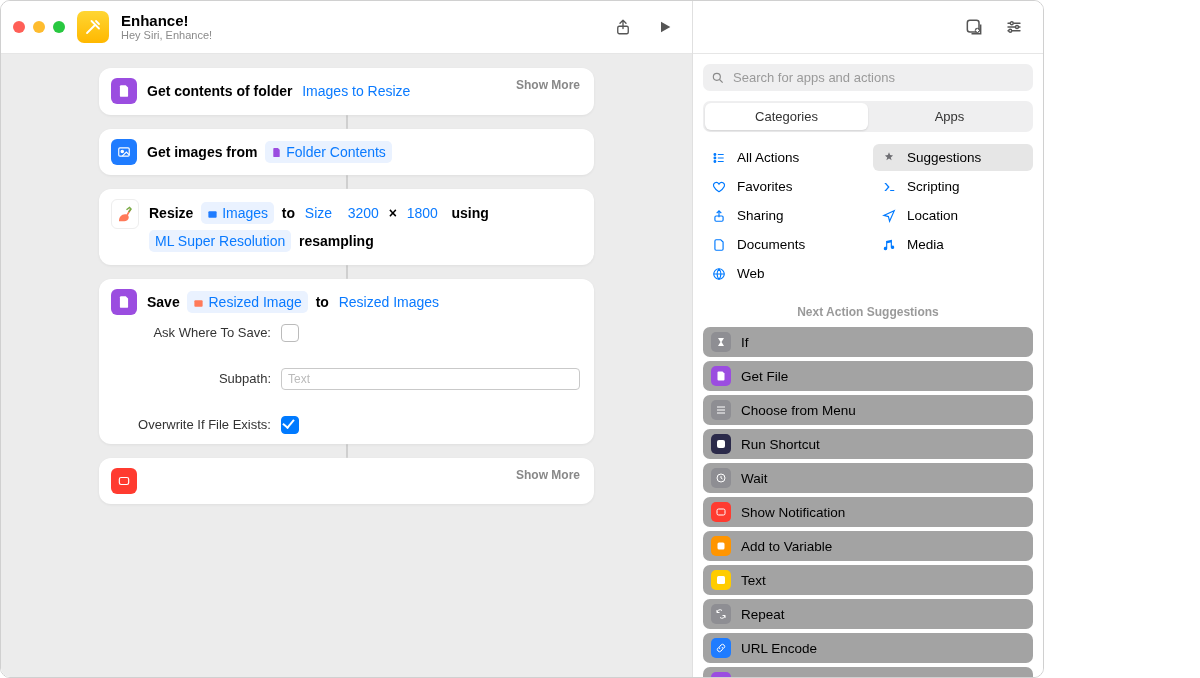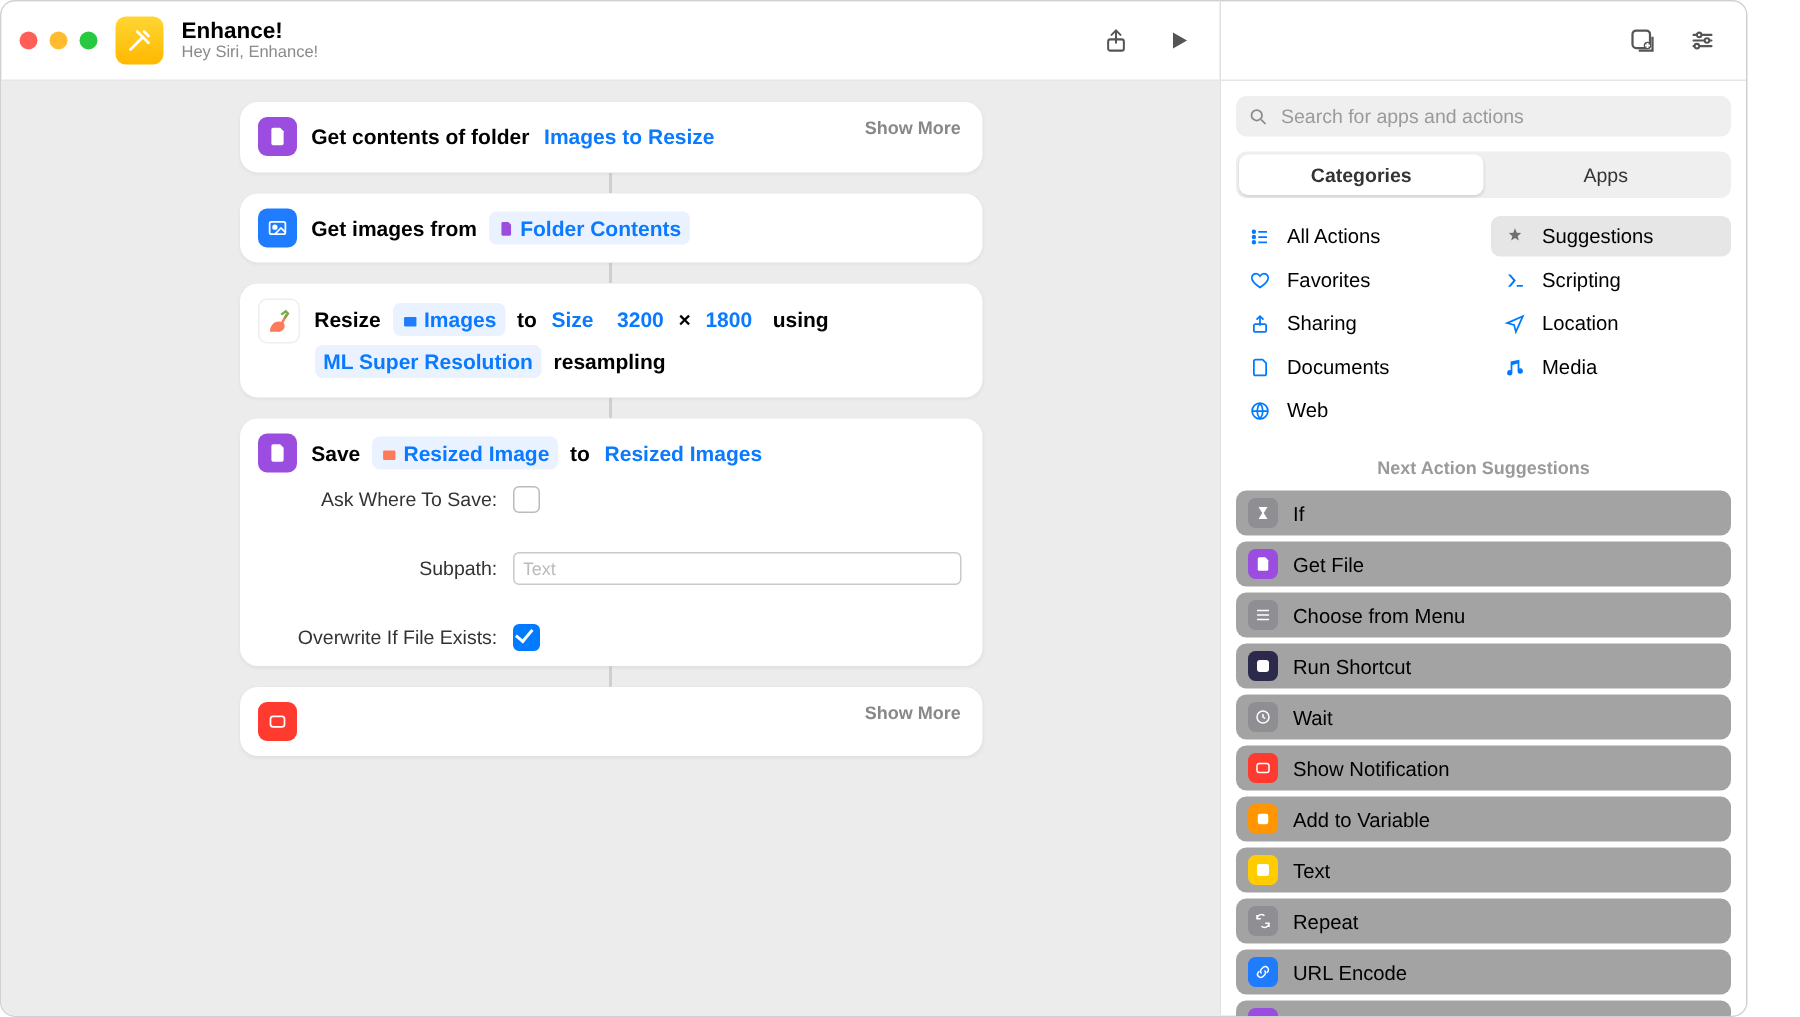--- a/index.html
+++ b/index.html
@@ -14,21 +14,21 @@
     --orange: #ff9500;
     --red: #ff3b30;
     --green: #28c840;
     --yellow: #febc2e;
     --close-red: #ff5f57;
     --side-bg: #f7f7f7;
     --pill-gray: #f0f0f0;
     --icon-gray: #8e8e93;
   }
   html, body { margin:0; padding:0; height:100%; font-family: -apple-system, "Helvetica Neue", Arial, sans-serif; font-size:13px; color:#000; background:#fff;}
-  .window { width:1165px; height:678px; display:flex; box-sizing:border-box; border:1px solid #d0d0d0; border-radius:10px; overflow:hidden; background:#fff;}
+  .window { width:1044px; height:678px; display:flex; box-sizing:border-box; border:1px solid #d0d0d0; border-radius:10px; overflow:hidden; background:#fff;}
   
   
   .main { flex:1; display:flex; flex-direction:column; background:#fff; min-width:0;}
   .titlebar { height:52px; display:flex; align-items:center; padding:0 12px; border-bottom:1px solid #e6e6e6; gap:12px; }
   .traffic { display:flex; gap:8px; }
   .dot { width:12px; height:12px; border-radius:50%; }
   .dot.red { background:var(--close-red);}
   .dot.yellow { background:var(--yellow);}
   .dot.green { background:var(--green);}
   .appicon { width:32px; height:32px; border-radius:7px; background:linear-gradient(#ffd633,#ffb800); display:flex; align-items:center; justify-content:center; color:#fff; font-weight:bold;}
@@ -43,21 +43,21 @@
   .card { background:var(--card-bg); border-radius:12px; box-shadow:0 1px 3px rgba(0,0,0,0.06); padding:10px 14px 10px 12px; position:relative;}
   .connector { width:2px; height:14px; background:#cfcfcf; margin:0 auto; border-radius:1px;}
   .card-row { display:flex; align-items:center; gap:10px; }
   .card-icon { width:26px; height:26px; border-radius:6px; display:flex; align-items:center; justify-content:center; flex:none; color:#fff; font-size:14px;}
   .card-icon.purple { background:var(--purple2);}
   .card-icon.blue   { background:#1f7cff;}
   .card-icon.red    { background:#ff3b30;}
   .card-icon.img    { background:#fff; border:1px solid #eee;}
   .flow-text { font-size:14px; font-weight:700; color:#000; line-height:1.9; }
   .flow-text .kw { font-weight:700; }
-  .token { color:var(--link); font-weight:700; background:#eaf2ff; border-radius:5px; padding:2px 6px; display:inline-block; line-height:1.3;}
+  .token { color:var(--link); font-weight:400; background:#eaf2ff; border-radius:5px; padding:2px 6px; display:inline-block; line-height:1.3;}
   .token.nobg { background:transparent; padding:2px 2px;}
   .token-icon { display:inline-flex; vertical-align:middle; margin-right:4px;}
   .card .more { position:absolute; top:10px; right:14px; color:#888; font-size:12px; font-weight:600; cursor:pointer;}
   
   .form-rows { margin-top:8px; display:flex; flex-direction:column; gap:26px;}
   .form-row { display:flex; align-items:center; gap:10px;}
   .form-label { width:160px; text-align:right; color:#333; font-size:13px;}
   .checkbox { width:16px; height:16px; border:1px solid #bbb; border-radius:4px; background:#fff; position:relative;}
   .checkbox.checked { background:var(--blue); border-color:var(--blue);}
   .checkbox.checked::after { content:""; position:absolute; left:3px; top:0px; width:5px; height:9px; border:solid #fff; border-width:0 2px 2px 0; transform:rotate(40deg);}
@@ -66,21 +66,21 @@
   
   
   .side { width:350px; border-left:1px solid #e0e0e0; display:flex; flex-direction:column; background:#fff;}
   .side-top { height:52px; display:flex; align-items:center; justify-content:flex-end; padding:0 14px; gap:10px; border-bottom:1px solid #e6e6e6;}
   .side-body { flex:1; overflow:auto; padding:10px 10px 20px 10px;}
   .search { display:flex; align-items:center; gap:6px; background:#efeff0; border-radius:7px; padding:5px 8px; color:#8a8a8a;}
   .search input { flex:1; border:none; background:transparent; outline:none; font-size:13px; color:#333;}
   .search input::placeholder { color:#9a9a9a;}
   .seg { display:flex; margin-top:10px; background:#efeff0; border-radius:7px; padding:2px; }
   .seg button { flex:1; border:none; background:transparent; padding:6px 0; font-size:13px; color:#333; border-radius:6px; cursor:pointer;}
-  .seg button.active { background:#fff; box-shadow:0 1px 2px rgba(0,0,0,0.12); font-weight:700;}
+  .seg button.active { background:#fff; box-shadow:0 1px 2px rgba(0,0,0,0.12); font-weight:400;}
   
   .cats { display:grid; grid-template-columns:1fr 1fr; gap:2px 10px; margin-top:12px;}
   .cat { display:flex; align-items:center; gap:10px; padding:6px 8px; border-radius:6px; cursor:pointer; font-size:13.5px;}
   .cat.selected { background:#e6e6e6;}
   .cat .ci { width:16px; display:flex; justify-content:center; color:var(--blue);}
   .cat.selected .ci, .cat .ci.gray { color:#6e6e73;}
   
   .sugg-title { text-align:center; color:#9a9a9a; font-size:12px; font-weight:600; margin:18px 0 8px 0;}
   .sugg-list { display:flex; flex-direction:column; gap:4px;}
   .sugg { display:flex; align-items:center; gap:10px; padding:5px 8px; border-radius:7px; background:#a3a3a3; cursor:pointer;}

